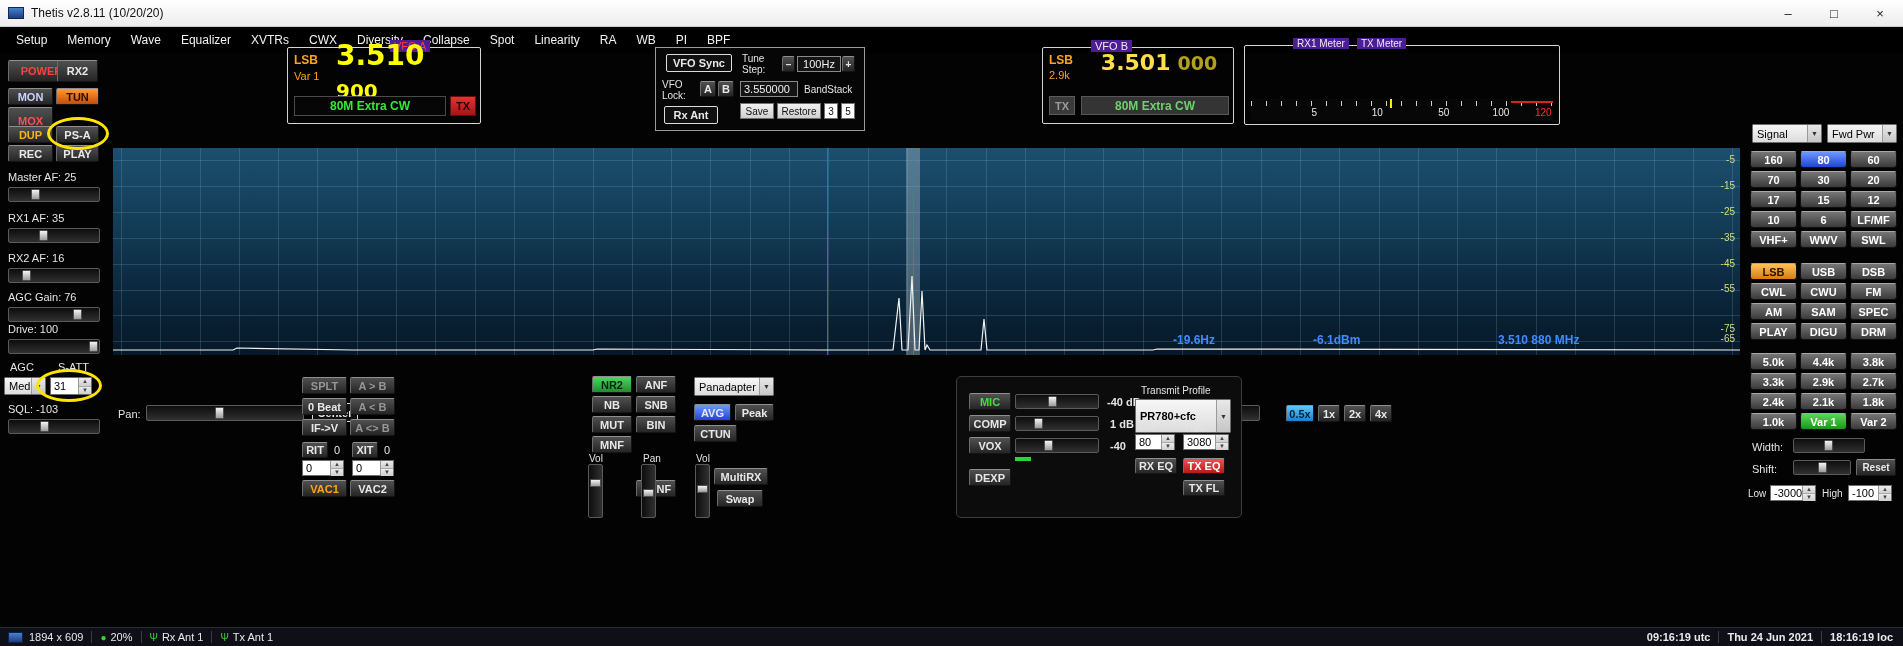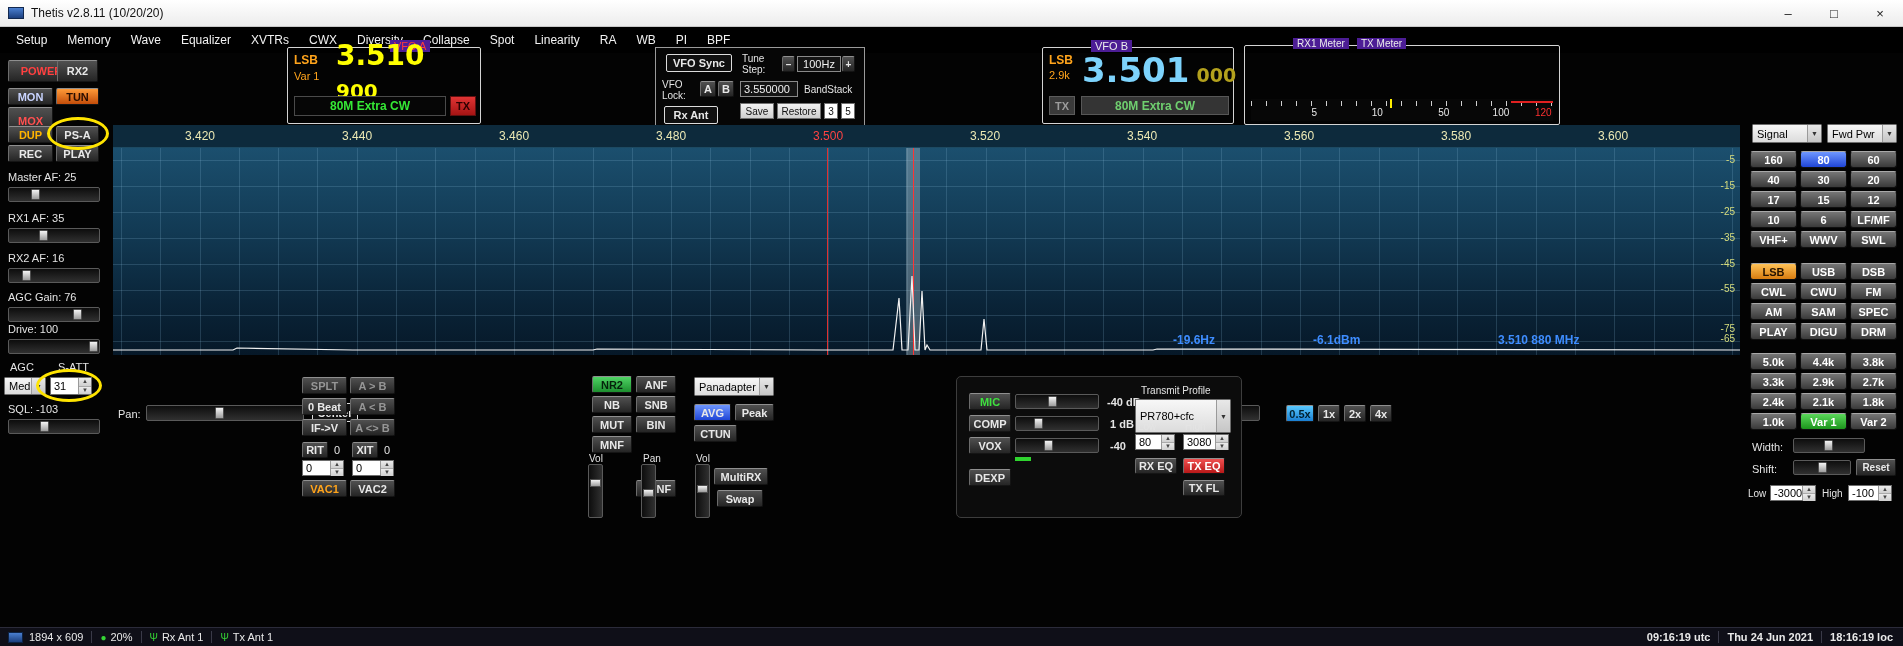--- a/index.html
+++ b/index.html
@@ -209,21 +209,21 @@
     <div style="position:absolute;left:185px;top:55px;width:14px;height:16px;background:#fff;border:1px solid #707070;color:#111;font-size:10px;display:flex;align-items:center;justify-content:center;">5</div>
 
     <div class="b3 flatw" style="left:8px;top:58px;width:54px;height:18px;">Rx Ant</div>
   </div>
 
   <div class="gb" style="left:1042px;top:47px;width:192px;height:77px;">
     <div class="cap" style="left:8px;">VFO B</div>
     <div class="lbl" style="left:6px;top:5px;color:#ffa41c;font-weight:bold;font-size:12px;">LSB</div>
     <div class="lbl" style="left:6px;top:21px;color:#ffa41c;font-size:11px;">2.9k</div>
     <div style="position:absolute;left:46px;top:2px;width:140px;height:42px;display:flex;align-items:baseline;justify-content:center;gap:7px;">
-      <span style="font-size:34px;font-weight:bold;color:#7dd3fc;font-family:'DejaVu Sans',sans-serif;">3.501</span>
+      <span style="font-size:22px;font-weight:bold;color:#fde047;font-family:'DejaVu Sans',sans-serif;">3.501</span>
       <span style="font-size:19px;font-weight:bold;color:#b3a11d;font-family:'DejaVu Sans',sans-serif;">000</span>
     </div>
     <div style="position:absolute;left:6px;top:48px;width:26px;height:19px;background:#3a3a3a;border:1px solid #5c5c5c;display:flex;align-items:center;justify-content:center;color:#9c9c9c;font-size:11px;font-weight:bold;">TX</div>
     <div style="position:absolute;left:38px;top:48px;width:148px;height:19px;background:#343434;border:1px solid #575757;display:flex;align-items:center;justify-content:center;color:#6fcf6f;font-size:12px;font-weight:bold;">80M Extra CW</div>
   </div>
 
   <div class="gb" style="left:1244px;top:45px;width:316px;height:80px;">
     <div class="cap" style="left:8px;font-size:10px;">RX1 Meter</div>
     <div class="cap" style="left:72px;font-size:10px;">TX Meter</div>
     <div style="position:absolute;left:6px;top:53px;width:302px;height:22px;background:#070707;">
@@ -231,32 +231,20 @@
       <div style="position:absolute;left:86%;top:2px;width:14%;height:2px;background:#e02020;"></div>
       <div style="position:absolute;left:46%;top:0;width:2px;height:9px;background:#ffee00;"></div>
       <span style="position:absolute;left:20%;top:8px;font-size:10px;color:#e8e8e8;">5</span>
       <span style="position:absolute;left:40%;top:8px;font-size:10px;color:#e8e8e8;">10</span>
       <span style="position:absolute;left:62%;top:8px;font-size:10px;color:#e8e8e8;">50</span>
       <span style="position:absolute;left:80%;top:8px;font-size:10px;color:#e8e8e8;">100</span>
       <span style="position:absolute;left:94%;top:8px;font-size:10px;color:#ff3030;">120</span>
     </div>
   </div>
 
-  <div class="freqstrip">
-    <span class="freqlabel" style="left:5.35%;">3.420</span>
-    <span class="freqlabel" style="left:15%;">3.440</span>
-    <span class="freqlabel" style="left:24.65%;">3.460</span>
-    <span class="freqlabel" style="left:34.3%;">3.480</span>
-    <span class="freqlabel freq-red" style="left:43.95%;">3.500</span>
-    <span class="freqlabel" style="left:53.6%;">3.520</span>
-    <span class="freqlabel" style="left:63.25%;">3.540</span>
-    <span class="freqlabel" style="left:72.9%;">3.560</span>
-    <span class="freqlabel" style="left:82.55%;">3.580</span>
-    <span class="freqlabel" style="left:92.2%;">3.600</span>
-  </div>
 
   <div class="spectrum">
     <div style="position:absolute;left:714px;top:0;width:1px;height:100%;background:#e03030;"></div>
     <div style="position:absolute;left:793px;top:0;width:14px;height:100%;background:rgba(170,190,200,0.40);"></div>
     <div style="position:absolute;left:800px;top:0;width:1px;height:100%;background:#ff3434;"></div>
     <svg width="1627" height="207" viewBox="0 0 1627 207" preserveAspectRatio="none" style="position:absolute;left:0;top:0;">
       <polyline points="0,202 120,202 124,200 240,202 480,202 484,201 710,202 780,202 786,150 789,202 795,202 799,128 802,202 806,202 809,143 812,202 814,197 817,202 868,202 871,171 874,202 1040,202 1044,201 1627,202" fill="none" stroke="#f2f2f2" stroke-width="1.2"></polyline>
     </svg>
     <span class="dblabel" style="top:6px;">-5</span>
     <span class="dblabel" style="top:32px;">-15</span>
@@ -364,21 +352,21 @@
     <div class="b3" style="left:12px;top:60px;width:42px;height:17px;">VOX</div>
     <div class="hsl" style="left:58px;top:61px;width:84px;height:15px;">
         <div class="th" style="left:28px;"></div>
       </div>
     <div class="lbl" style="left:153px;top:63px;font-weight:bold;">-40</div>
 
     <div style="position:absolute;left:58px;top:80px;width:16px;height:4px;background:#2fd42f;"></div>
     <div class="b3" style="left:12px;top:92px;width:42px;height:17px;">DEXP</div>
 
     <div class="lbl lbl10" style="left:184px;top:8px;">Transmit Profile</div>
-    <div class="dd" style="left:178px;top:22px;width:96px;height:34px;">
+    <div class="dd" style="left:178px;top:22px;width:96px;height:34px;font-weight:bold;">
       <span>PR780+cfc</span>
       <span class="arrow">▼</span>
     </div>
     <div class="lbl lbl10" style="left:181px;top:44px;">Low</div>
     <div class="lbl lbl10" style="left:228px;top:44px;">High</div>
     <div class="spin" style="left:178px;top:57px;width:40px;height:16px;">
       <span class="val">80</span>
       <span class="arrows">
           <span>▲</span>
           <span>▼</span>
@@ -402,21 +390,21 @@
   </div>
   <div class="dd" style="left:1827px;top:124px;width:70px;height:19px;">
     <span>Fwd Pwr</span>
     <span class="arrow">▼</span>
   </div>
 
   <div class="grid3" style="left:1750px;top:151px;">
     <div class="gbtn">160</div>
     <div class="gbtn act-blue">80</div>
     <div class="gbtn">60</div>
-    <div class="gbtn">40</div>
+    <div class="gbtn">70</div>
     <div class="gbtn">30</div>
     <div class="gbtn">20</div>
     <div class="gbtn">17</div>
     <div class="gbtn">15</div>
     <div class="gbtn">12</div>
     <div class="gbtn">10</div>
     <div class="gbtn">6</div>
     <div class="gbtn">LF/MF</div>
     <div class="gbtn">VHF+</div>
     <div class="gbtn">WWV</div>

